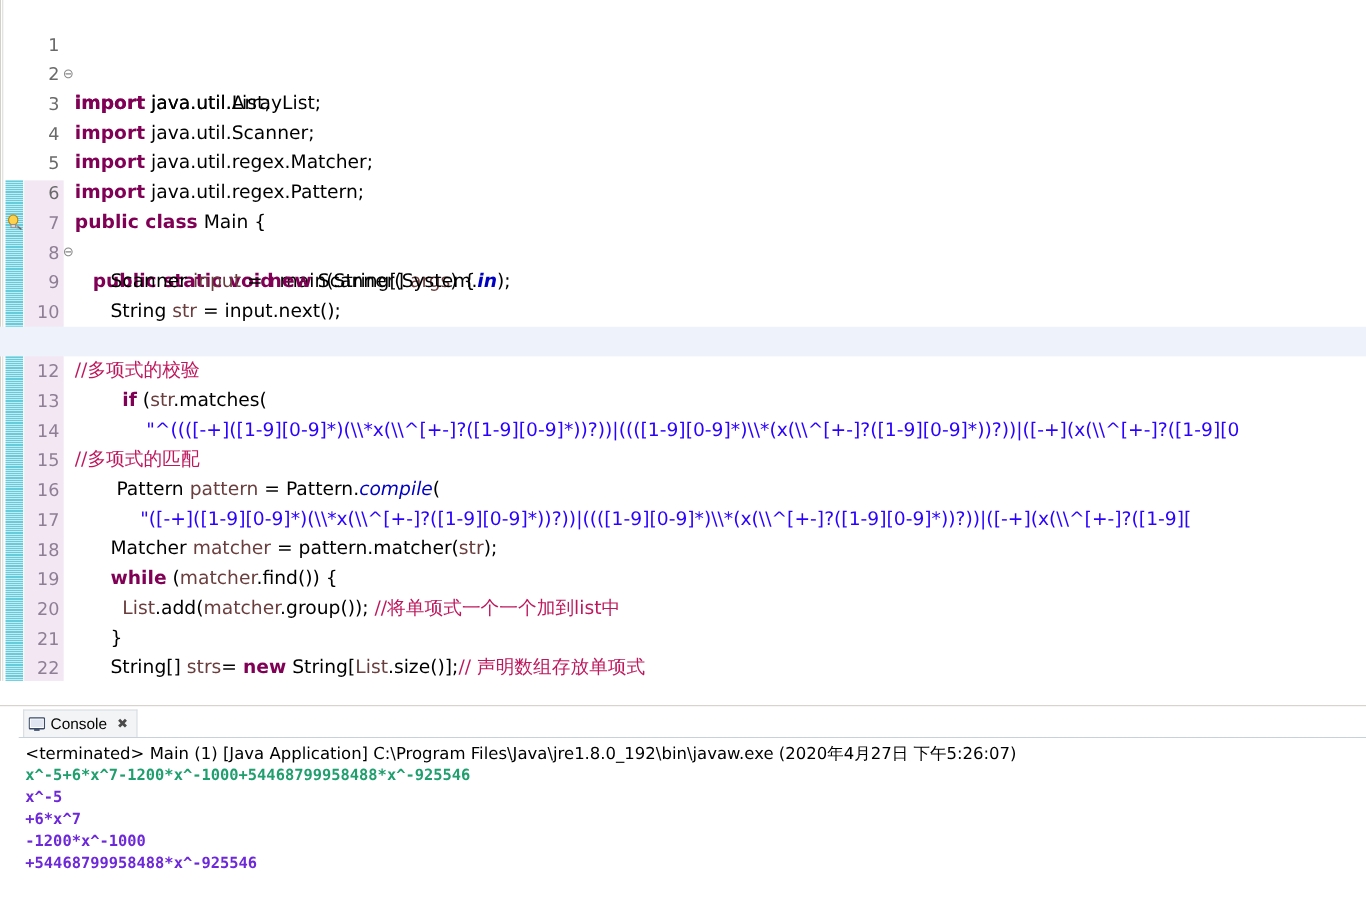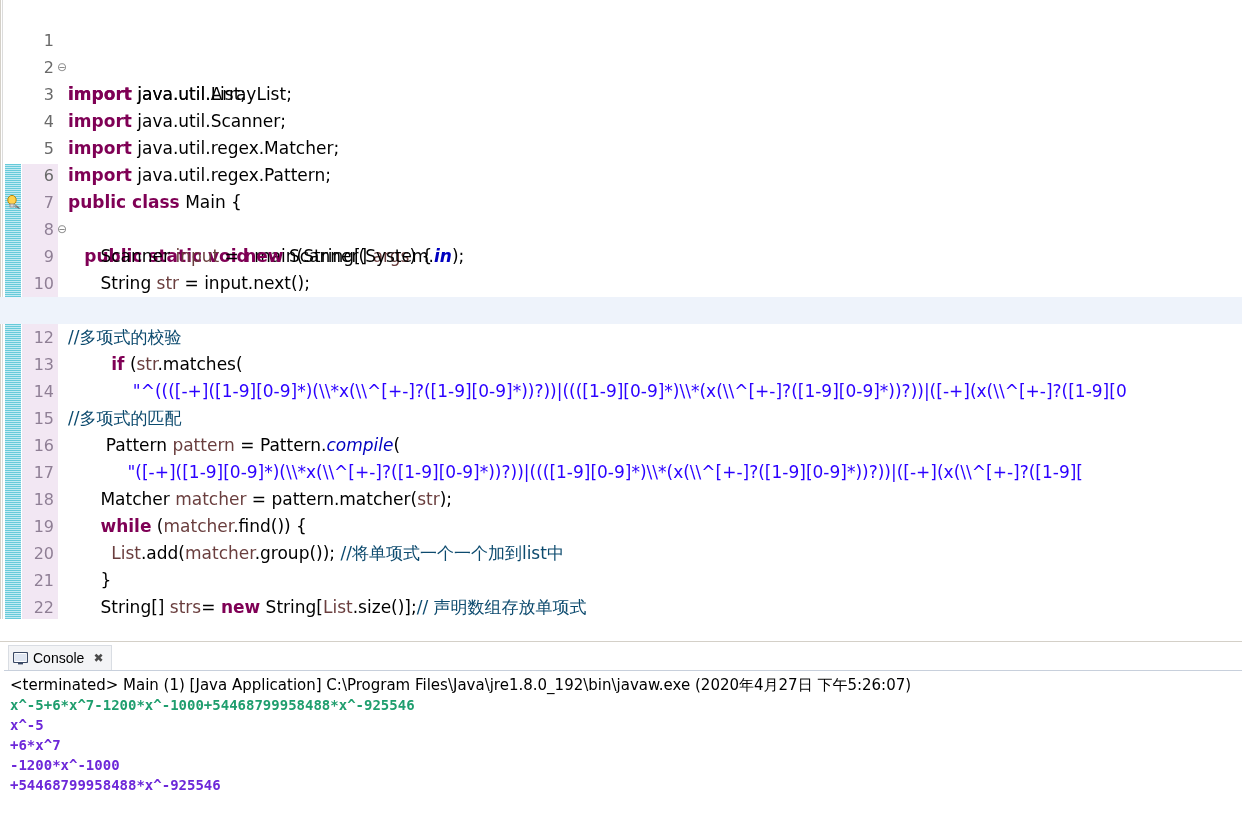--- a/index.html
+++ b/index.html
@@ -80,35 +80,35 @@
   }
   .line .code {
     position:absolute; left:68px; right:0;
     white-space:pre; overflow:hidden;
   }
   .line.cur { background:#eef3fb; }
 
   
   .kw   { color:#7f0055; font-weight:bold; }
   .str  { color:#2a00ff; }
-  .cmt  { color:#0c4a6e; }
+  .cmt  { color:#be185d; }
   .fld  { color:#0000c0; font-weight:bold; font-style:italic; }
   .loc  { color:#6a3e3e; }
   .plain{ color:#000000; }
   .warnul {
     color:#6a3e3e;
     text-decoration-style: wavy;
     text-decoration-color:#d4aa00;
     text-decoration-thickness:1px;
   }
   .editor-frame-b { position:absolute; left:0; top:641px; width:1242px; height:1px; background:#d4d0c8;}
 
   
   #console {
-    position:absolute; left:4px; top:645px; width:1006px; height:189px; background:#ffffff;
+    position:absolute; left:17px; top:645px; width:1006px; height:189px; background:#ffffff;
   }
   .console-tabbar {
     position:absolute; left:0; top:0; width:1242px; height:26px;
     border-bottom:1px solid #c8d0dc;
     background:#ffffff;
   }
   .console-tab {
     position:absolute; left:4px; top:0; height:25px;
     display:flex; align-items:center; gap:5px;
     padding:0 8px 0 4px;

